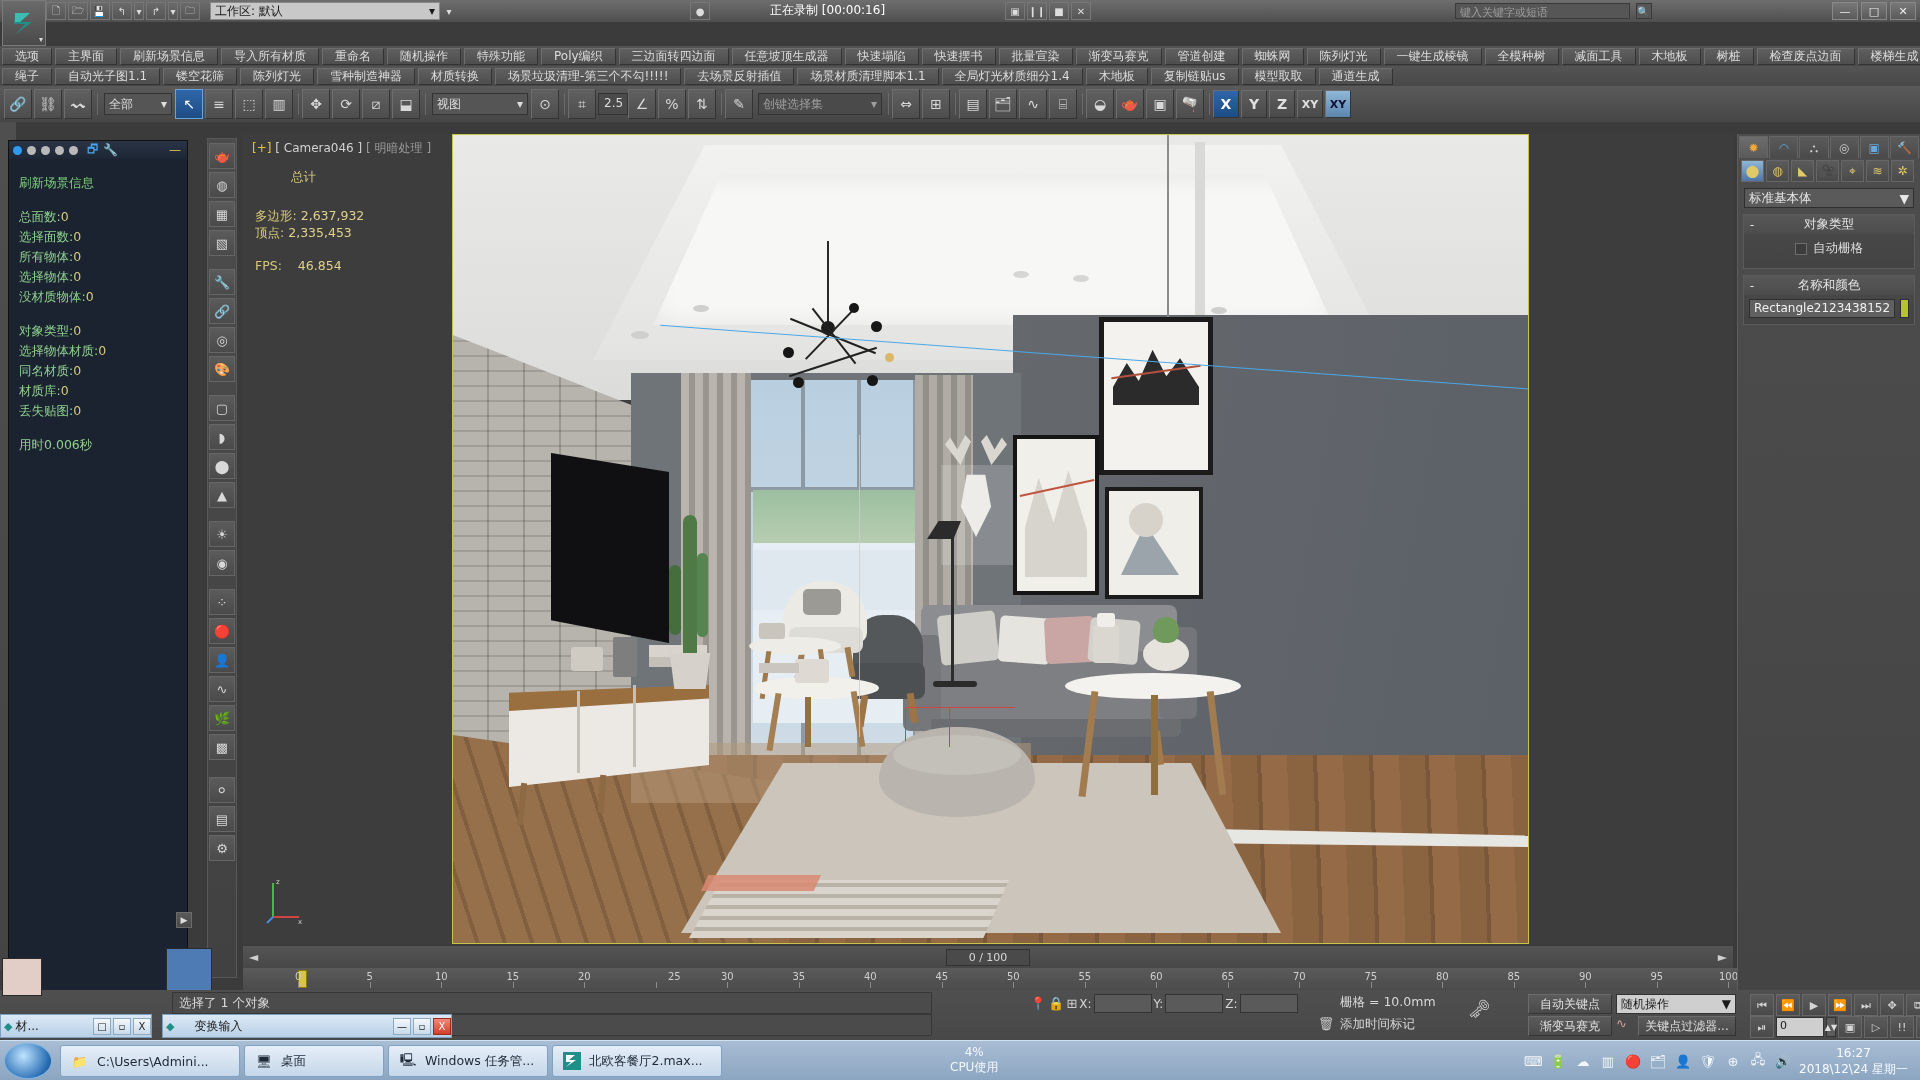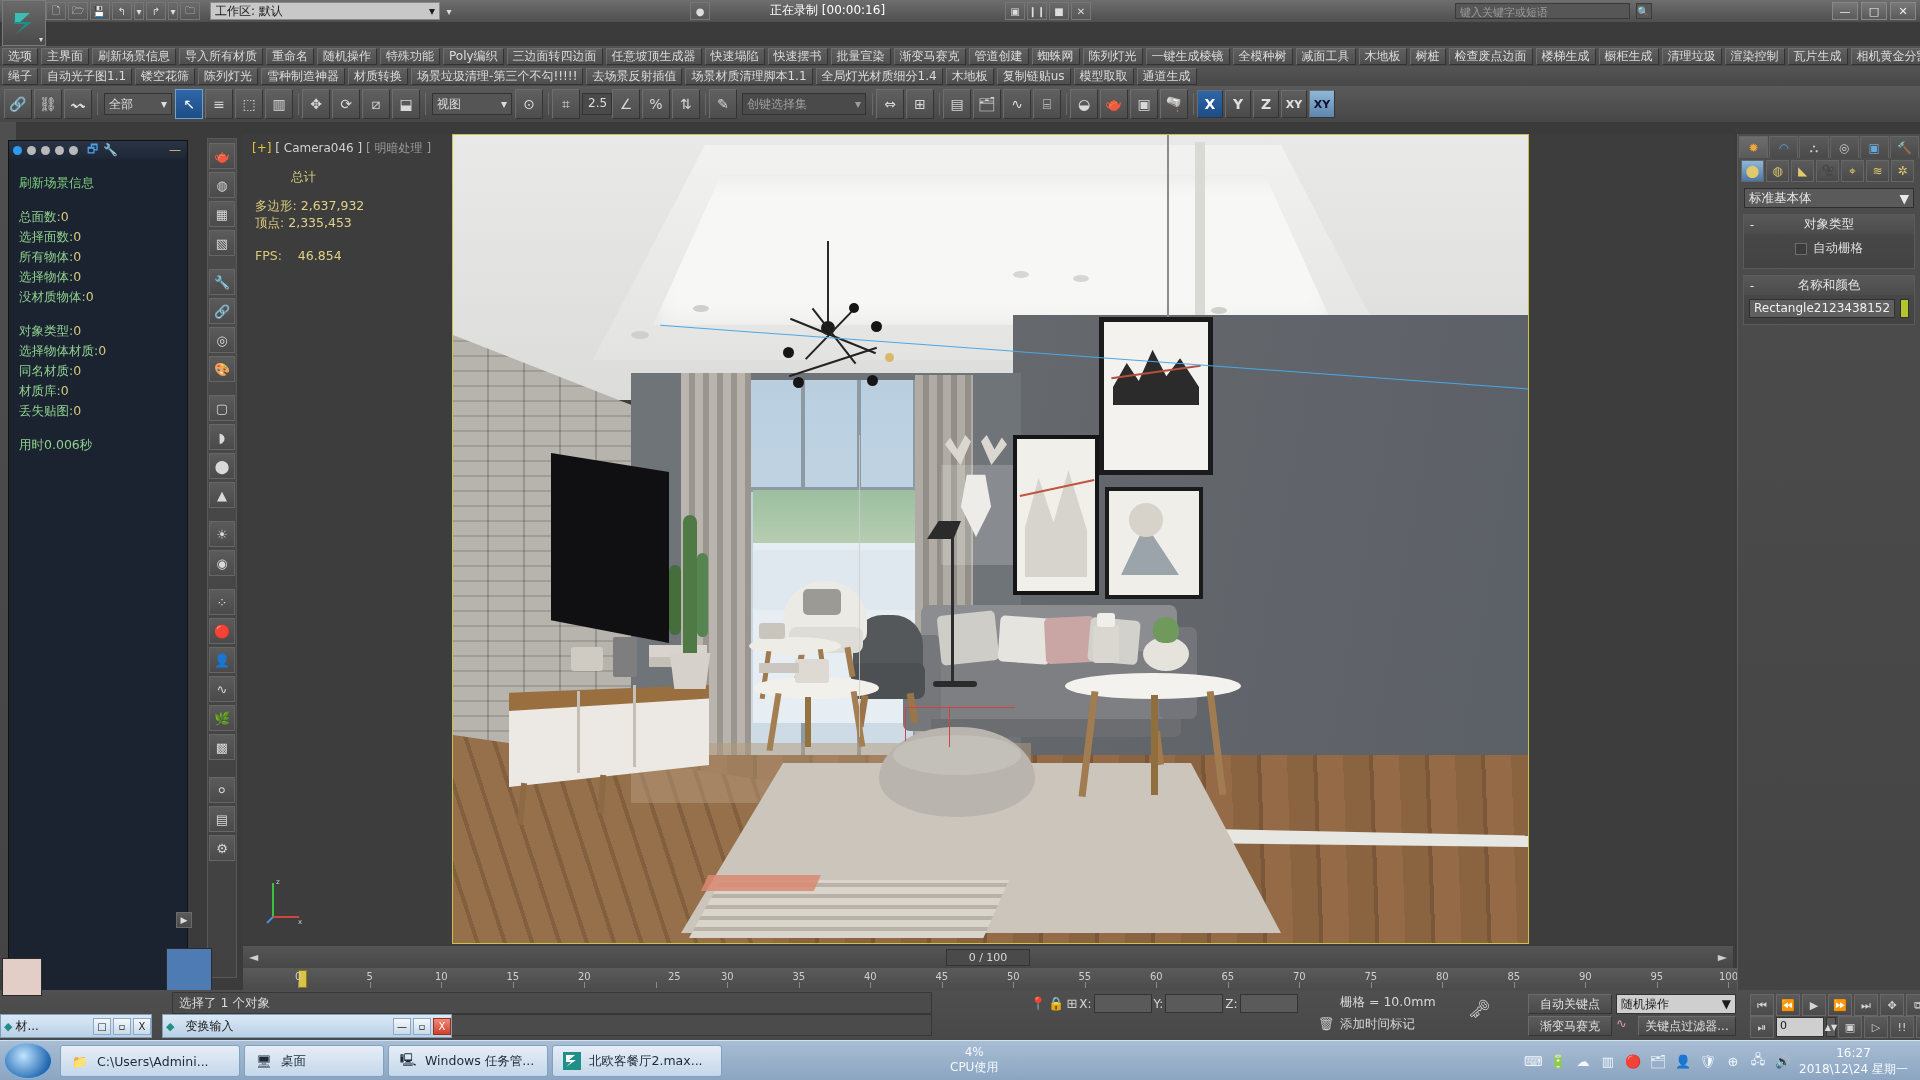--- a/index.html
+++ b/index.html
@@ -35,21 +35,21 @@
   .menu-item { padding:2px 9px; white-space:nowrap; cursor:default; }
 
   
   .scriptbar { position:absolute; left:0; width:1920px; height:20px;
     background:linear-gradient(#545454,#484848); display:flex; align-items:center;
     padding-left:2px; overflow:hidden; }
   #scriptbar1 { top:46px; }
   #scriptbar2 { top:66px; }
   .sbtn { height:17px; background:linear-gradient(#5f5f5f,#4e4e4e);
     border:1px solid #6e6e6e; border-right-color:#333; border-bottom-color:#333;
-    color:#dcdcdc; font-size:12px; line-height:15px; padding:0 5px;
+    color:#dcdcdc; font-size:12px; line-height:15px; padding:0 12px;
     margin-right:3px; white-space:nowrap; cursor:default; }
 
   
   #maintoolbar { position:absolute; left:0; top:86px; width:1920px; height:36px;
     background:linear-gradient(#5a5a5a,#464646); display:flex; align-items:center;
     padding-left:4px; }
   .ticon { width:28px; height:30px; background:linear-gradient(#606060,#4d4d4d);
     border:1px solid #6d6d6d; border-right-color:#343434; border-bottom-color:#343434;
     margin-right:2px; display:flex; align-items:center; justify-content:center;
     color:#d8d8d8; font-size:14px; }
@@ -312,21 +312,21 @@
     <div class="ticon blue">↖</div>
     <div class="ticon">≡</div>
     <div class="ticon">⬚</div>
     <div class="ticon">▥</div>
     <div class="sep"></div>
     <div class="ticon">✥</div>
     <div class="ticon">⟳</div>
     <div class="ticon">⧄</div>
     <div class="ticon">⬓</div>
     <div class="sep"></div>
-    <div class="tcombo" style="width:80px">
+    <div class="tcombo" style="width:96px">
       <span>视图</span>
       <span>▾</span>
     </div>
     <div class="ticon">⊙</div>
     <div class="sep"></div>
     <div class="ticon">⌗</div>
     <div class="tnum" style="width:30px">2.5</div>
     <div class="ticon">∠</div>
     <div class="ticon">%</div>
     <div class="ticon">⇅</div>
@@ -423,21 +423,21 @@
   <div id="vpwrap"></div>
 
   <div id="vpcaption">
     <span class="plus">[+]</span>
     <span>[ Camera046 ]</span>
     <span style="color:#9a9a9a">[ 明暗处理 ]</span>
   </div>
 
   <div id="vpstats">
     <div style="padding-left:36px">总计</div>
-    <div style="margin-top:12px">
+    <div style="margin-top:22px">
       <span>多边形:</span>
       <span style="color:#e0d289">2,637,932</span>
     </div>
     <div>
       <span>顶点:</span>
       <span style="color:#e0d289">2,335,453</span>
     </div>
     <div style="margin-top:16px">
       <span>FPS:</span>
       <span style="color:#e0d289;margin-left:12px">46.854</span>
@@ -813,21 +813,21 @@
     <span style="margin-left:3px">材...</span>
     <span style="margin-left:auto;display:flex">
       <span class="mb">□</span>
       <span class="mb">▫</span>
       <span class="mb">X</span>
     </span>
   </div>
 
   <div class="miniwin" style="left:162px;top:1014px;width:290px">
     <span style="color:#1f8f87;font-size:11px">◆</span>
-    <span style="margin-left:11px">变换输入</span>
+    <span style="margin-left:20px">变换输入</span>
     <span style="margin-left:auto;display:flex">
       <span class="mb">—</span>
       <span class="mb">▫</span>
       <span class="mb close">X</span>
     </span>
   </div>
 
   <div id="taskbar">
     <div id="startorb"></div>
     <div class="tbitem" style="left:60px;width:180px">

